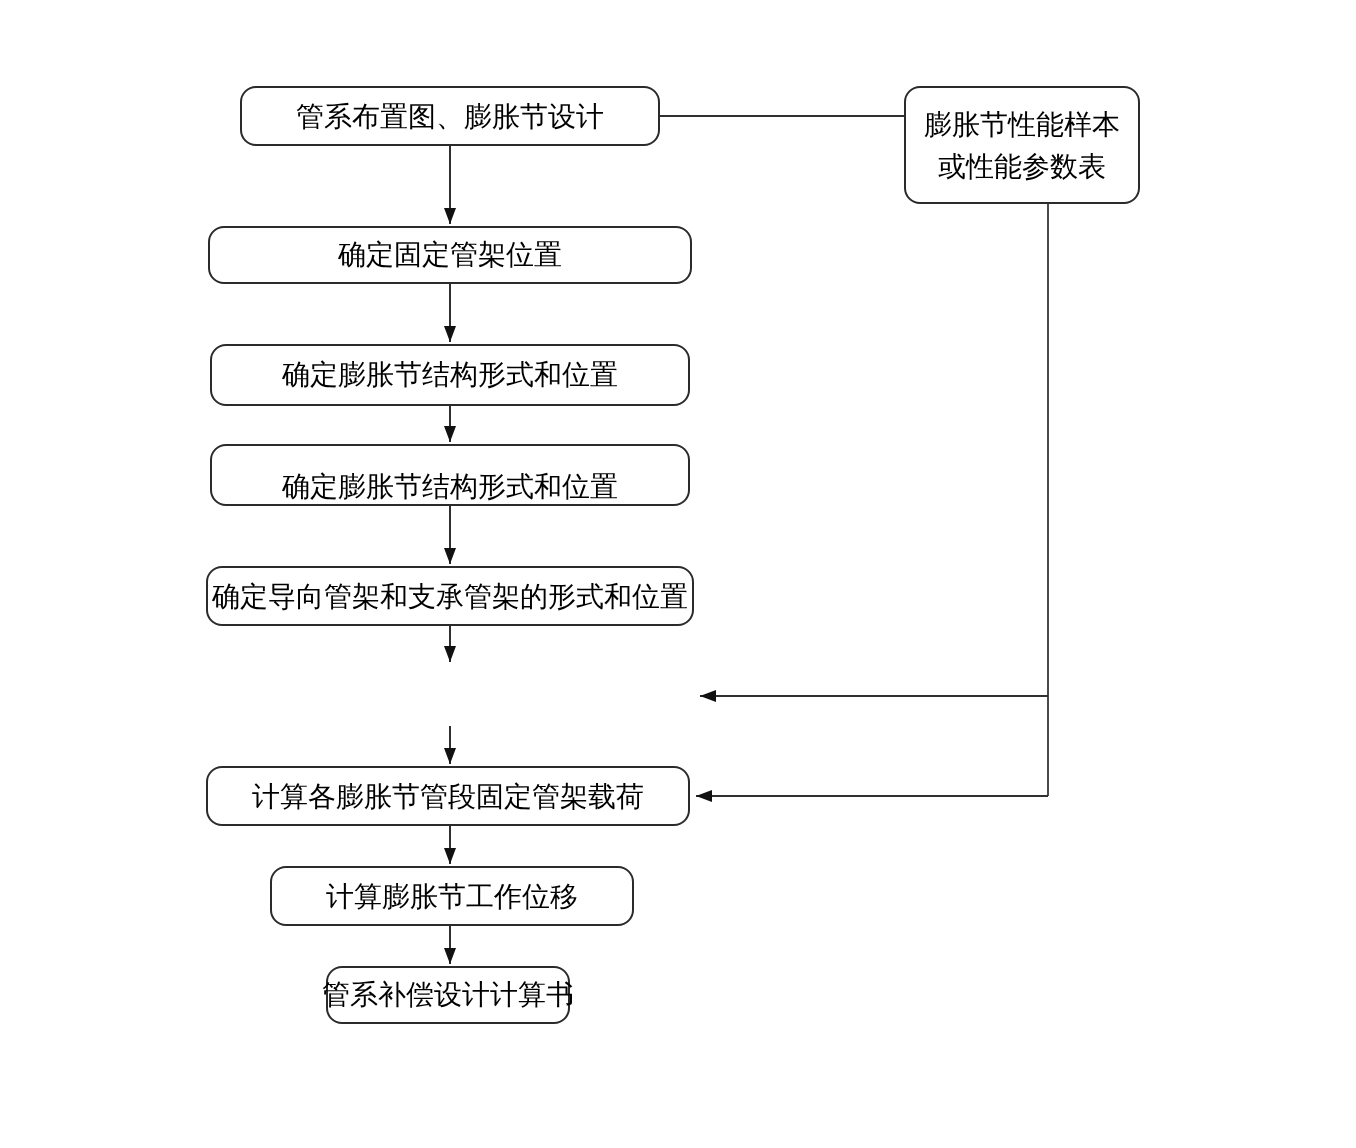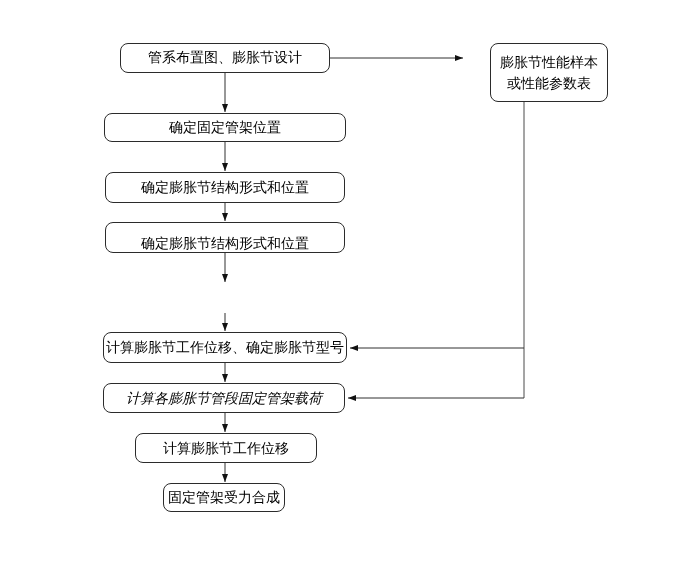--- a/index.html
+++ b/index.html
@@ -33,31 +33,31 @@
     display: flex;
     align-items: center;
     justify-content: center;
     text-align: center;
     font-size: 14px;
     color: #000000;
     white-space: nowrap;
     z-index: 1;
     line-height: 1.2;
   }
-  #b1 { left: 120px; top: 43px;  width: 210px; height: 30px; font-family: Liberation Mono, monospace; }
+  #b1 { left: 120px; top: 43px;  width: 210px; height: 30px; }
   #b2 { left: 104px; top: 113px; width: 242px; height: 29px; }
   #b3 { left: 105px; top: 172px; width: 240px; height: 31px; }
   #b4 { left: 105px; top: 222px; width: 240px; height: 31px; align-items: flex-end; }
   #b5 { left: 103px; top: 283px; width: 244px; height: 30px; }
   #b6 { left: 103px; top: 332px; width: 244px; height: 31px; }
-  #b7 { left: 103px; top: 383px; width: 242px; height: 30px; font-style: italic; }
+  #b7 { left: 103px; top: 383px; width: 242px; height: 30px; }
   #b8 { left: 135px; top: 433px; width: 182px; height: 30px; }
   #b9 { left: 163px; top: 483px; width: 122px; height: 29px; }
   #bside {
-    left: 490px; top: 43px; width: 118px; height: 59px;
+    left: 452px; top: 43px; width: 118px; height: 59px;
     white-space: normal;
     flex-direction: column;
     line-height: 1.45;
   }
   .side-line { display: block; }
 </style>
 </head>
 <body>
 
 <div class="canvas">
@@ -90,31 +90,31 @@
   </div>
   <div class="node" id="b2">
     <span>确定固定管架位置</span>
   </div>
   <div class="node" id="b3">
     <span>确定膨胀节结构形式和位置</span>
   </div>
   <div class="node" id="b4">
     <span>确定膨胀节结构形式和位置</span>
   </div>
-  <div class="node" id="b6">
-    <span>计算膨胀节工作位移、确定膨胀节型号</span>
+  <div class="node" id="b5">
+    <span>确定导向管架和支承管架的形式和位置</span>
   </div>
   <div class="node" id="b7">
     <span>计算各膨胀节管段固定管架载荷</span>
   </div>
   <div class="node" id="b8">
     <span>计算膨胀节工作位移</span>
   </div>
   <div class="node" id="b9">
-    <span>固定管架受力合成</span>
+    <span>管系补偿设计计算书</span>
   </div>
 
   <div class="node" id="bside">
     <span class="side-line">膨胀节性能样本</span>
     <span class="side-line">或性能参数表</span>
   </div>
 
 </div>
 
 </body></html>

